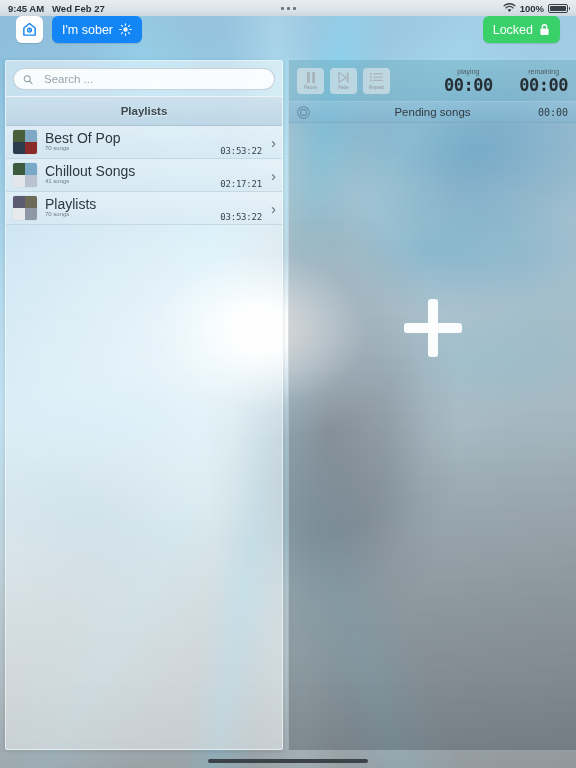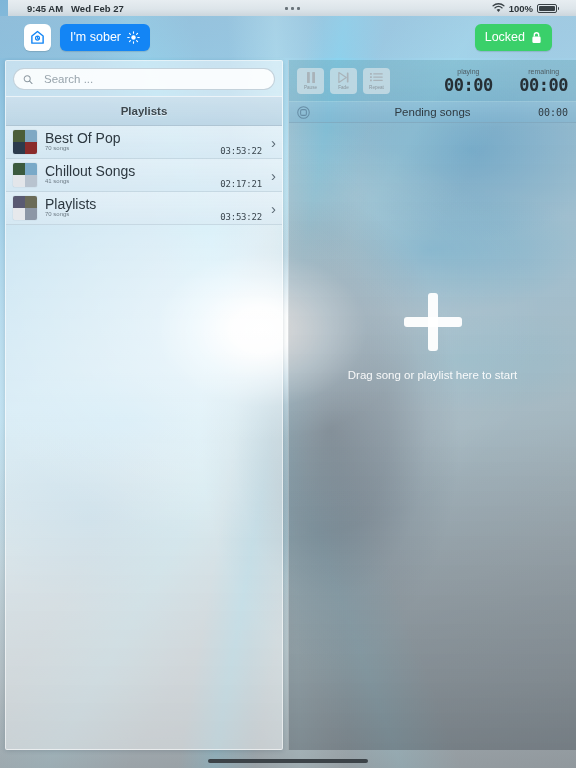--- a/index.html
+++ b/index.html
@@ -57,30 +57,30 @@
     position: absolute;
     inset: 0;
     background:
       radial-gradient(ellipse 420px 300px at 250px 330px, rgba(255,255,255,0.55) 0%, rgba(255,255,255,0) 70%),
       linear-gradient(180deg, rgba(255,255,255,0) 55%, rgba(150,158,163,0.35) 88%, rgba(135,142,147,0.5) 100%);
   }
 
   
   #status-bar {
     position: absolute;
-    top: 0; left: 8px; right: 0;
+    top: 0; left: 0; right: 0;
     height: 16px;
     display: flex;
     align-items: center;
     font-size: 9.5px;
     font-weight: bold;
     color: #2a3237;
     background: linear-gradient(180deg, #e7edf1 0%, #dde5ea 55%, #ccd6dd 100%);
     z-index: 40;
-    padding: 0 19px;
+    padding: 0 8px;
   }
   #status-left { display: flex; align-items: center; gap: 8px; }
   #status-center {
     position: absolute; left: 0; right: 0;
     display: flex; justify-content: center; align-items: center; gap: 3px;
     pointer-events: none;
   }
   .dot3 { width: 3px; height: 3px; background: #6a747b; border-radius: 1px; }
   #status-right {
     margin-left: auto; display: flex; align-items: center; gap: 4px;
@@ -98,22 +98,21 @@
     content: ""; position: absolute; right: -3px; top: 2.5px;
     width: 1.5px; height: 3px; background: #394146; border-radius: 0 1px 1px 0;
   }
 
   
   #toolbar {
     position: absolute;
     top: 16px; left: 0; right: 0;
     height: 42px;
     display: flex;
-    align-items: center;
-    padding: 0 24px;
+    padding: 0 16px;
     z-index: 35;
     background: linear-gradient(180deg, rgba(170,200,220,0.35) 0%, rgba(160,195,218,0.2) 100%);
   }
 
   #home-button {
     width: 27px; height: 27px;
     background: #ffffff;
     border-radius: 6px;
     display: flex; align-items: center; justify-content: center;
     box-shadow: 0 1px 1px rgba(0,0,0,0.13);
@@ -550,18 +549,17 @@
       <svg width="13" height="13" viewBox="0 0 14 14" style="z-index:2;">
         <circle cx="7" cy="7" r="6.2" fill="none" stroke="rgba(70,100,125,0.55)" stroke-width="1.1"></circle>
         <rect x="3.9" y="3.9" width="6.2" height="6.2" rx="1.6" fill="none" stroke="rgba(70,100,125,0.55)" stroke-width="1.1"></rect>
       </svg>
       <span id="pending-title">Pending songs</span>
       <span id="pending-time">00:00</span>
     </div>
 
     <div id="drop-zone">
       <div id="plus-icon"></div>
-      <div id="drop-text">Drag song or playlist here to start</div>
     </div>
   </div>
 
   <div id="home-indicator"></div>
 </div>
 
 </body></html>

